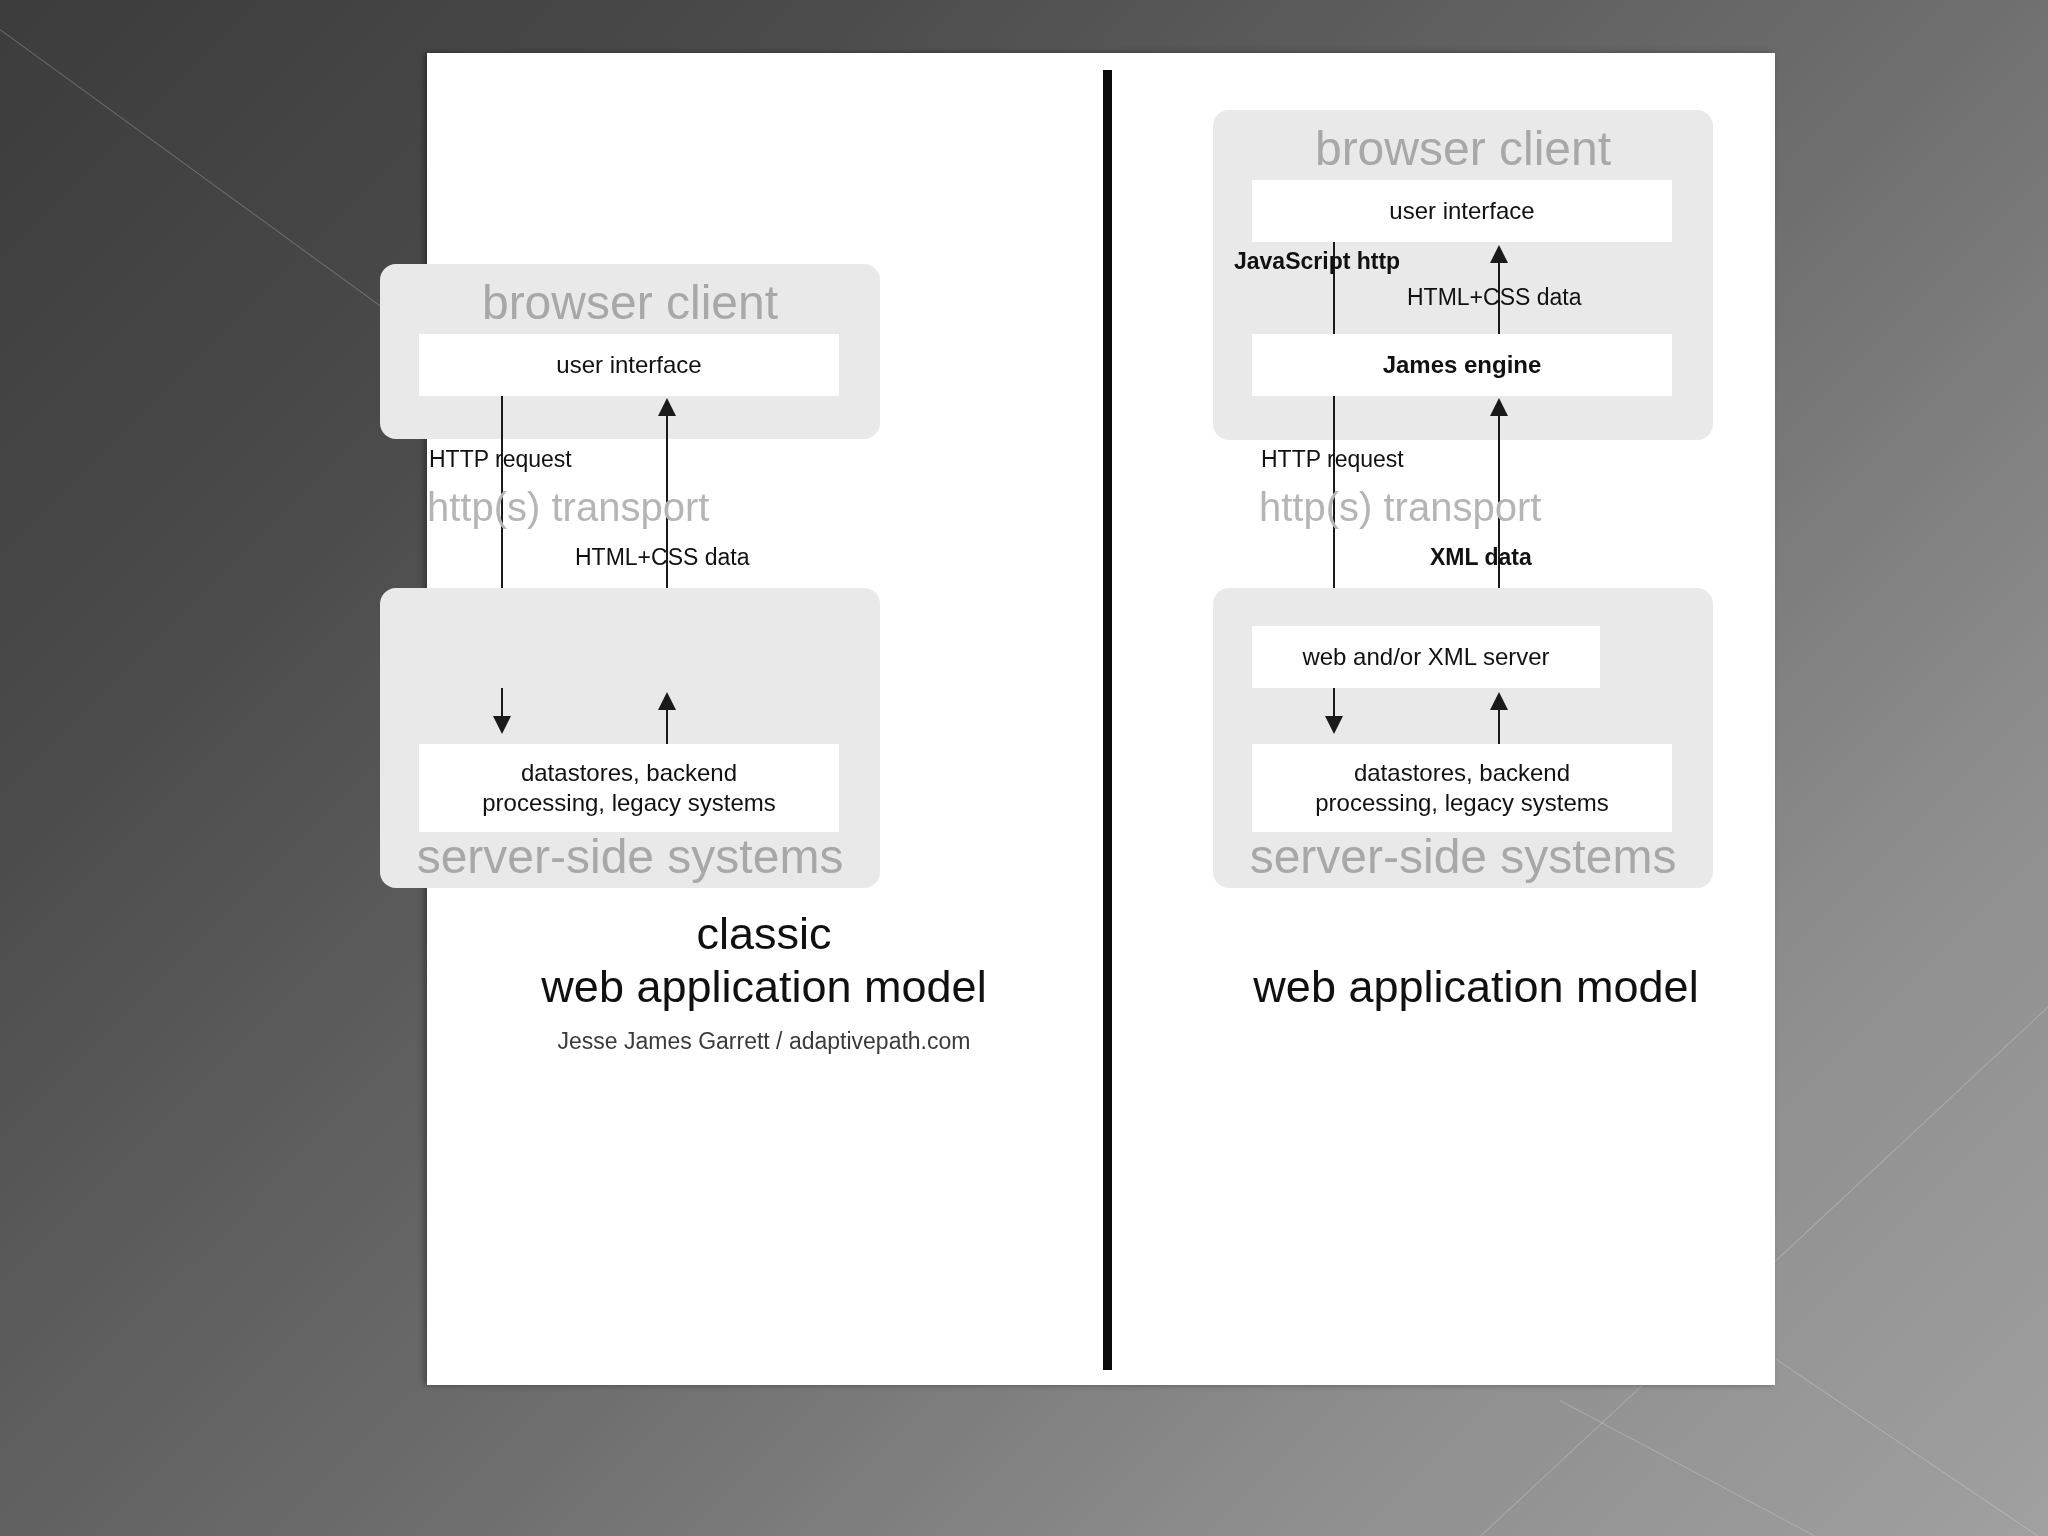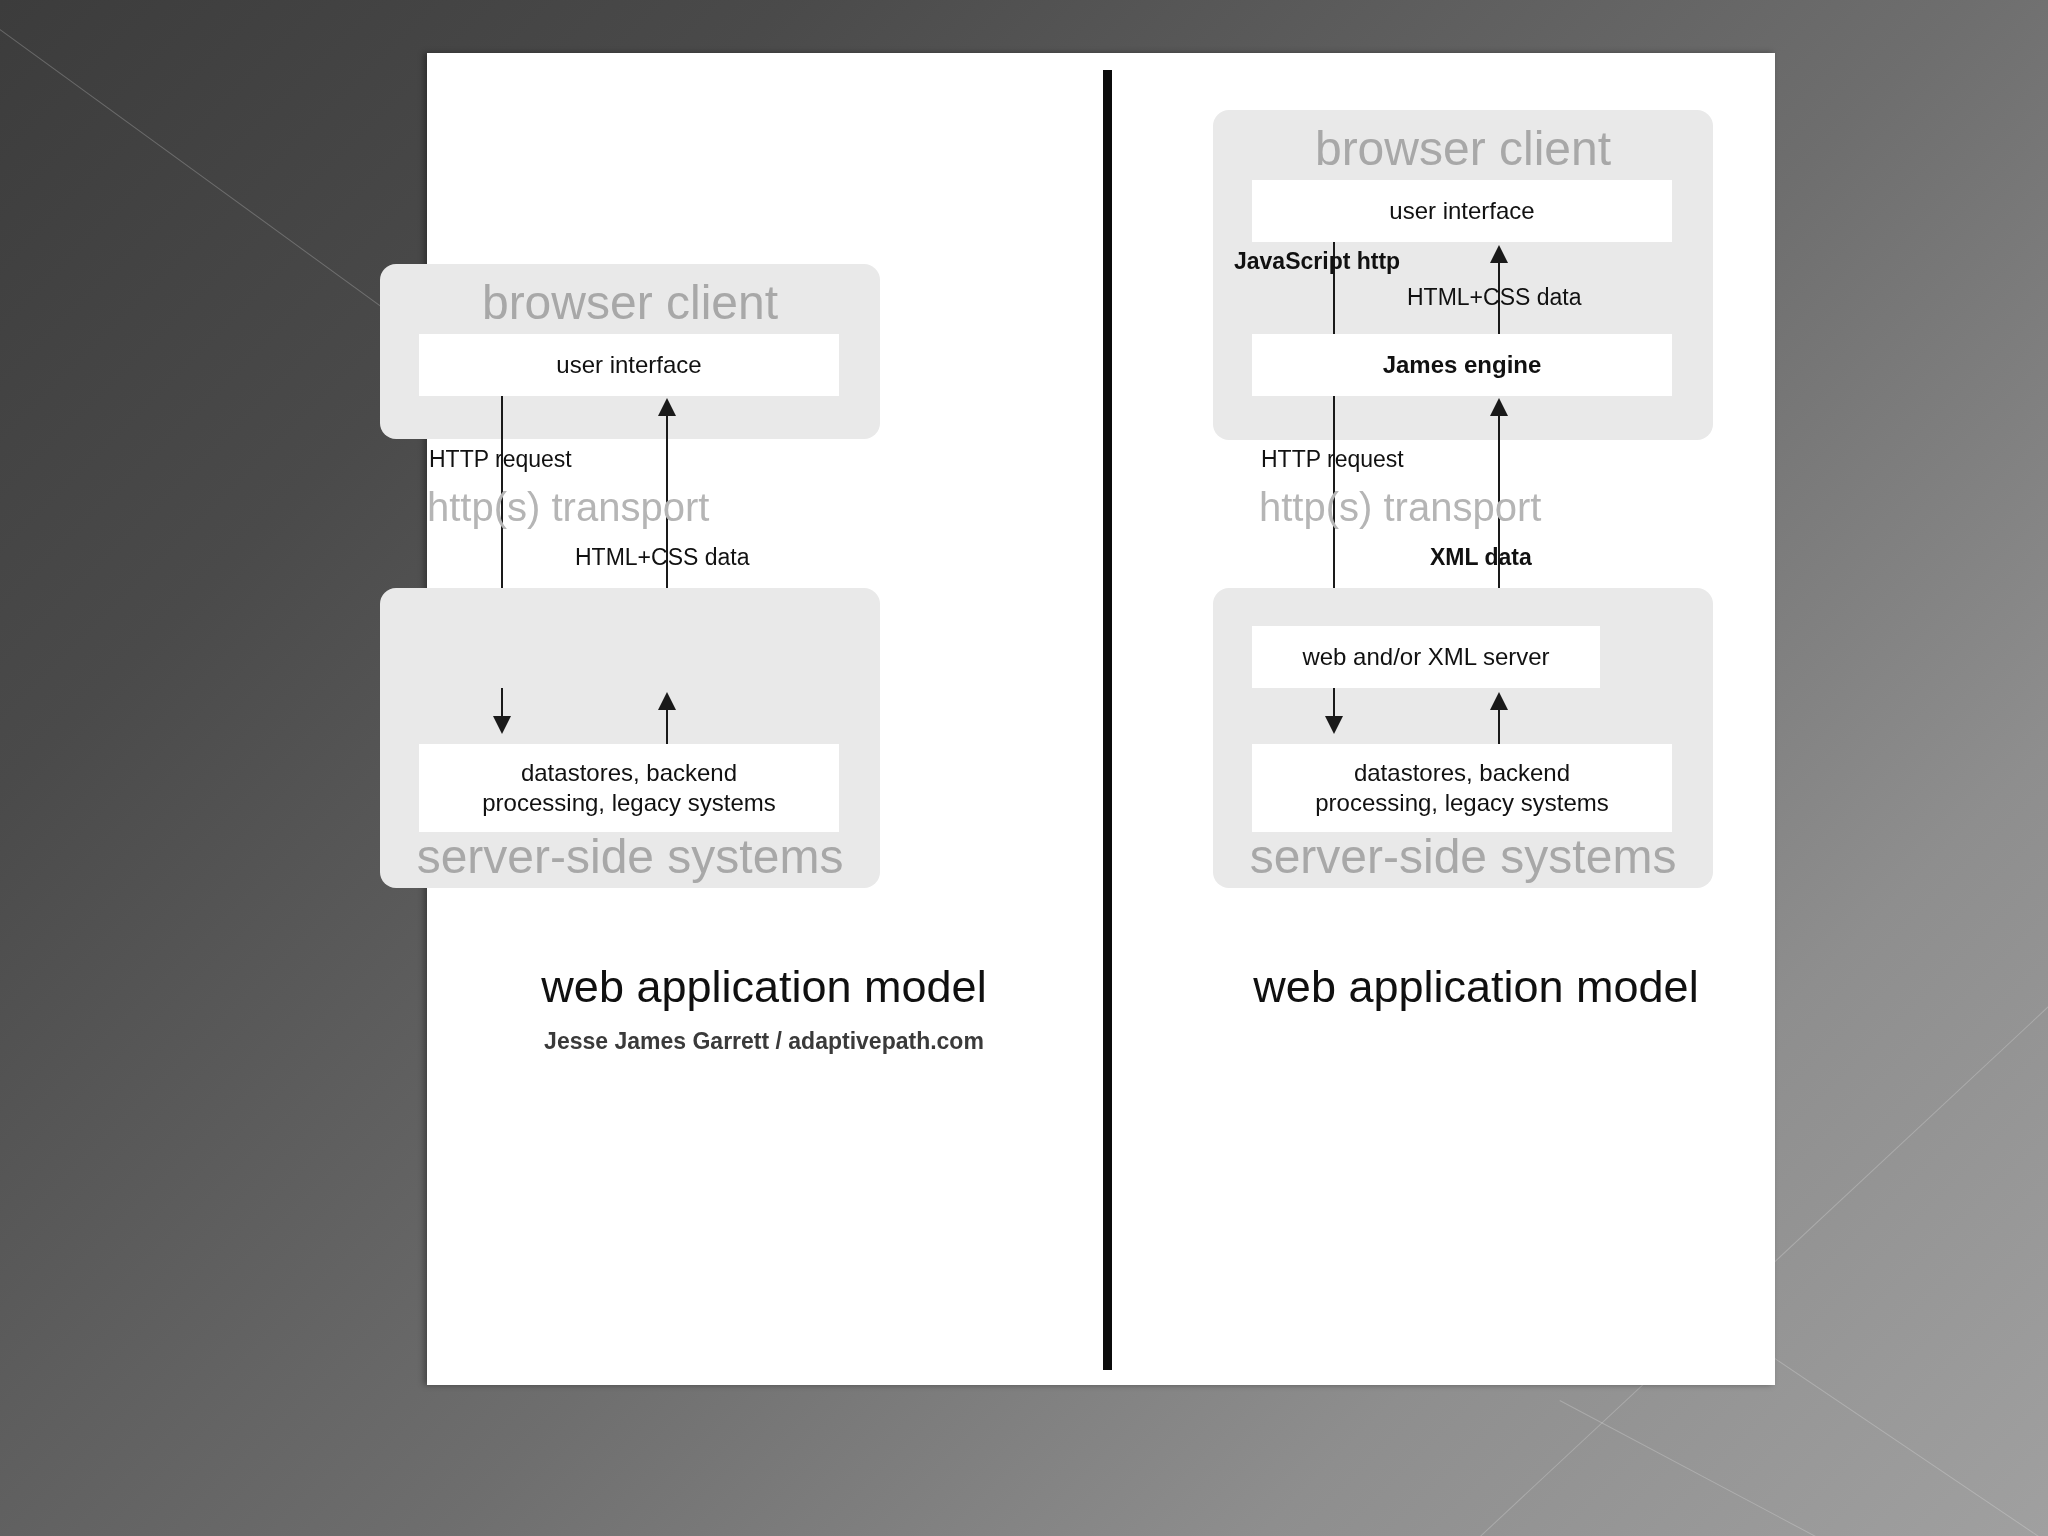--- a/index.html
+++ b/index.html
@@ -137,21 +137,20 @@
     white-space: nowrap;
   }
   .credit {
     position: absolute;
     width: 100%;
     left: 0;
     text-align: center;
     color: #3a3a3a;
     font-size: 23px;
     white-space: nowrap;
-    font-weight: bold;
   }
 </style>
 </head>
 <body>
 
 <div id="stage">
 
   <div class="deco-line" style="left:-40px; top:0px; width:1500px; transform:rotate(36deg);"></div>
   <div class="deco-line" style="left:1480px; top:1536px; width:1100px; transform:rotate(-43deg);"></div>
   <div class="deco-line" style="left:1600px; top:1240px; width:900px; transform:rotate(34deg);"></div>
@@ -188,20 +187,21 @@
       <div class="arrow-head down" style="left:66px; top:663px;"></div>
 
       <div class="arrow-line" style="left:239px; top:653px; height:40px;"></div>
       <div class="arrow-head up" style="left:231px; top:639px;"></div>
 
       <div class="box" style="left:-8px; top:691px; width:420px; height:88px; flex-direction:column;">
         <span>datastores, backend</span>
         <span>processing, legacy systems</span>
       </div>
 
+      <div class="caption" style="top:855px; padding-right:38px;">classic</div>
       <div class="caption" style="top:908px; padding-right:38px;">web application model</div>
       <div class="credit" style="top:975px; padding-right:38px;">Jesse James Garrett / adaptivepath.com</div>
     </div>
 
     <div class="column col-right">
 
       <div class="group" style="left:112px; top:57px; width:500px; height:330px;"></div>
       <div class="group-title" style="left:112px; top:68px; width:500px;">browser client</div>
 
       <div class="box" style="left:151px; top:127px; width:420px; height:62px;">user interface</div>

